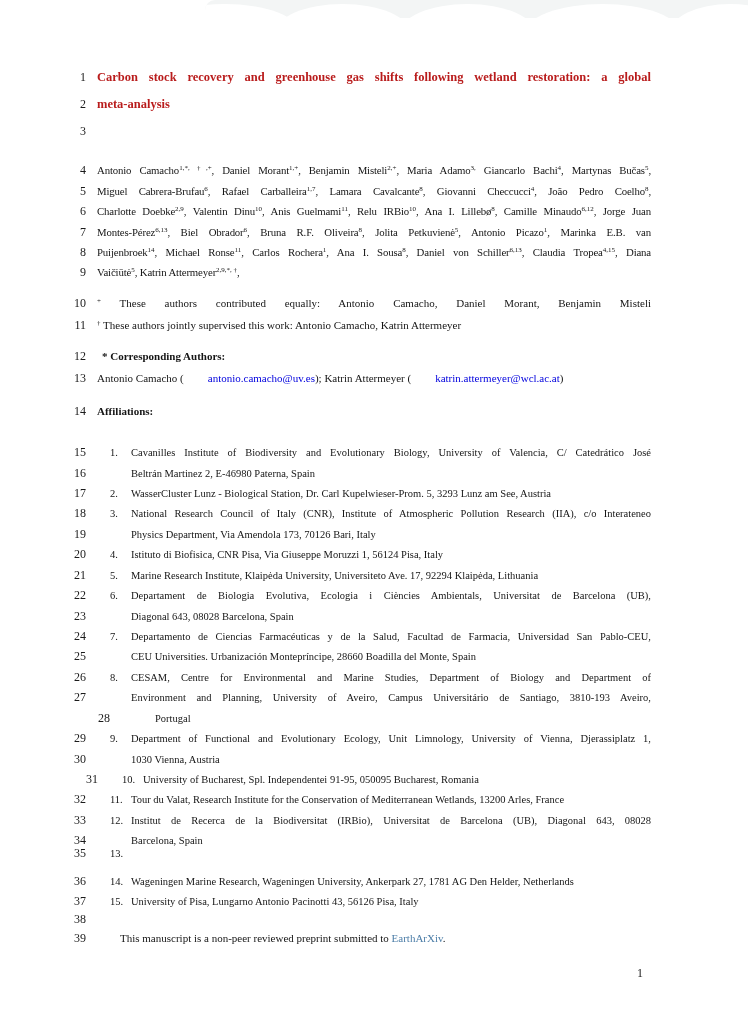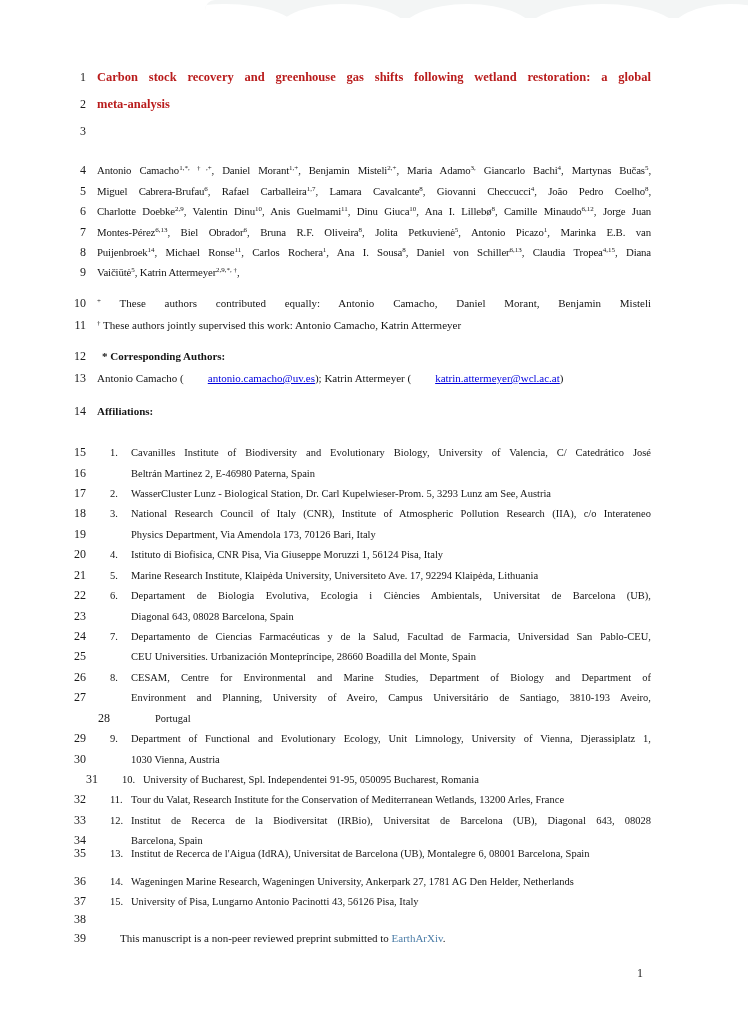--- a/index.html
+++ b/index.html
@@ -17,21 +17,21 @@
   .lnum{position:absolute;left:56px;width:30px;text-align:right;font-size:12px;
         color:#1a1a1a;line-height:15px;}
   .ltext{position:absolute;left:97px;width:554px;font-size:11px;line-height:15px;}
   .row.title .ltext{font-size:12.5px;font-weight:bold;color:#b91c1c;}
   .row.authors .ltext{font-size:10.8px;letter-spacing:-0.15px;}
   .row.affil .ltext{left:131px;width:520px;font-size:10.5px;}
   .marker{position:absolute;left:110px;font-size:10.5px;line-height:15px;}
   .just{text-align:justify;text-align-last:justify;}
   .b{font-weight:bold;}
   .sup{font-size:7px;position:relative;top:-4px;letter-spacing:0;}
-  a.email{color:#0000dd;text-decoration:underline;cursor:pointer;padding-left:24px;}
+  a.email{color:#0000dd;cursor:pointer;padding-left:24px;}
   a.accent{color:#4d7ea8;text-decoration:none;cursor:pointer;}
   .pagenum{position:absolute;left:630px;top:966px;width:20px;text-align:center;
            font-size:12px;color:#1a1a1a;}
 </style>
 </head>
 <body>
 
 <div class="clouds">
     <div class="puff" style="left: -55px; width: 150px;"></div>
     <div class="puff" style="left: 70px; width: 135px;"></div>
@@ -56,21 +56,21 @@
     <div class="row authors" style="top: 163px;">
       <div class="lnum">4</div>
       <div class="ltext just"><span>Antonio Camacho</span><span class="sup">1,*, †,+</span><span>, Daniel Morant</span><span class="sup">1,+</span><span>, Benjamin Misteli</span><span class="sup">2,+</span><span>, Maria Adamo</span><span class="sup">3,</span><span> Giancarlo Bachi</span><span class="sup">4</span><span>, Martynas Bučas</span><span class="sup">5</span><span>,</span></div>
     </div>
     <div class="row authors" style="top: 184px;">
       <div class="lnum">5</div>
       <div class="ltext just"><span>Miguel Cabrera-Brufau</span><span class="sup">6</span><span>, Rafael Carballeira</span><span class="sup">1,7</span><span>, Lamara Cavalcante</span><span class="sup">8</span><span>, Giovanni Checcucci</span><span class="sup">4</span><span>, João Pedro Coelho</span><span class="sup">8</span><span>,</span></div>
     </div>
     <div class="row authors" style="top: 204px;">
       <div class="lnum">6</div>
-      <div class="ltext just"><span>Charlotte Doebke</span><span class="sup">2,9</span><span>, Valentin Dinu</span><span class="sup">10</span><span>, Anis Guelmami</span><span class="sup">11</span><span>, Dinu Giuca</span><span class="sup">10</span><span>, Ana I. Lillebø</span><span class="sup">8</span><span>, Camille Minaudo</span><span class="sup">6,12</span><span>, Jorge Juan</span></div>
+      <div class="ltext just"><span>Charlotte Doebke</span><span class="sup">2,9</span><span>, Valentin Dinu</span><span class="sup">10</span><span>, Anis Guelmami</span><span class="sup">11</span><span>, Relu IRBio</span><span class="sup">10</span><span>, Ana I. Lillebø</span><span class="sup">8</span><span>, Camille Minaudo</span><span class="sup">6,12</span><span>, Jorge Juan</span></div>
     </div>
     <div class="row authors" style="top: 225px;">
       <div class="lnum">7</div>
       <div class="ltext just"><span>Montes-Pérez</span><span class="sup">6,13</span><span>, Biel Obrador</span><span class="sup">6</span><span>, Bruna R.F. Oliveira</span><span class="sup">8</span><span>, Jolita Petkuvienė</span><span class="sup">5</span><span>, Antonio Picazo</span><span class="sup">1</span><span>, Marinka E.B. van</span></div>
     </div>
     <div class="row authors" style="top: 245px;">
       <div class="lnum">8</div>
       <div class="ltext just"><span>Puijenbroek</span><span class="sup">14</span><span>, Michael Ronse</span><span class="sup">11</span><span>, Carlos Rochera</span><span class="sup">1</span><span>, Ana I. Sousa</span><span class="sup">8</span><span>, Daniel von Schiller</span><span class="sup">6,13</span><span>, Claudia Tropea</span><span class="sup">4,15</span><span>, Diana</span></div>
     </div>
     <div class="row authors" style="top: 265px;">
@@ -185,21 +185,20 @@
       <span class="marker">12.</span>
       <div class="ltext just"><span>Institut de Recerca de la Biodiversitat (IRBio), Universitat de Barcelona (UB), Diagonal 643, 08028</span></div>
     </div>
     <div class="row affil" style="top: 833px;">
       <div class="lnum">34</div>
       <div class="ltext"><span>Barcelona, Spain</span></div>
     </div>
     <div class="row affil" style="top: 846px;">
       <div class="lnum">35</div>
       <span class="marker">13.</span>
-      <div class="ltext"><span>Institut de Recerca de l'Aigua (IdRA), Universitat de Barcelona (UB), Montalegre 6, 08001 Barcelona, Spain</span></div>
     </div>
     <div class="row affil" style="top: 874px;">
       <div class="lnum">36</div>
       <span class="marker">14.</span>
       <div class="ltext"><span>Wageningen Marine Research, Wageningen University, Ankerpark 27, 1781 AG Den Helder, Netherlands</span></div>
     </div>
     <div class="row affil" style="top: 894px;">
       <div class="lnum">37</div>
       <span class="marker">15.</span>
       <div class="ltext"><span>University of Pisa, Lungarno Antonio Pacinotti 43, 56126 Pisa, Italy</span></div>

